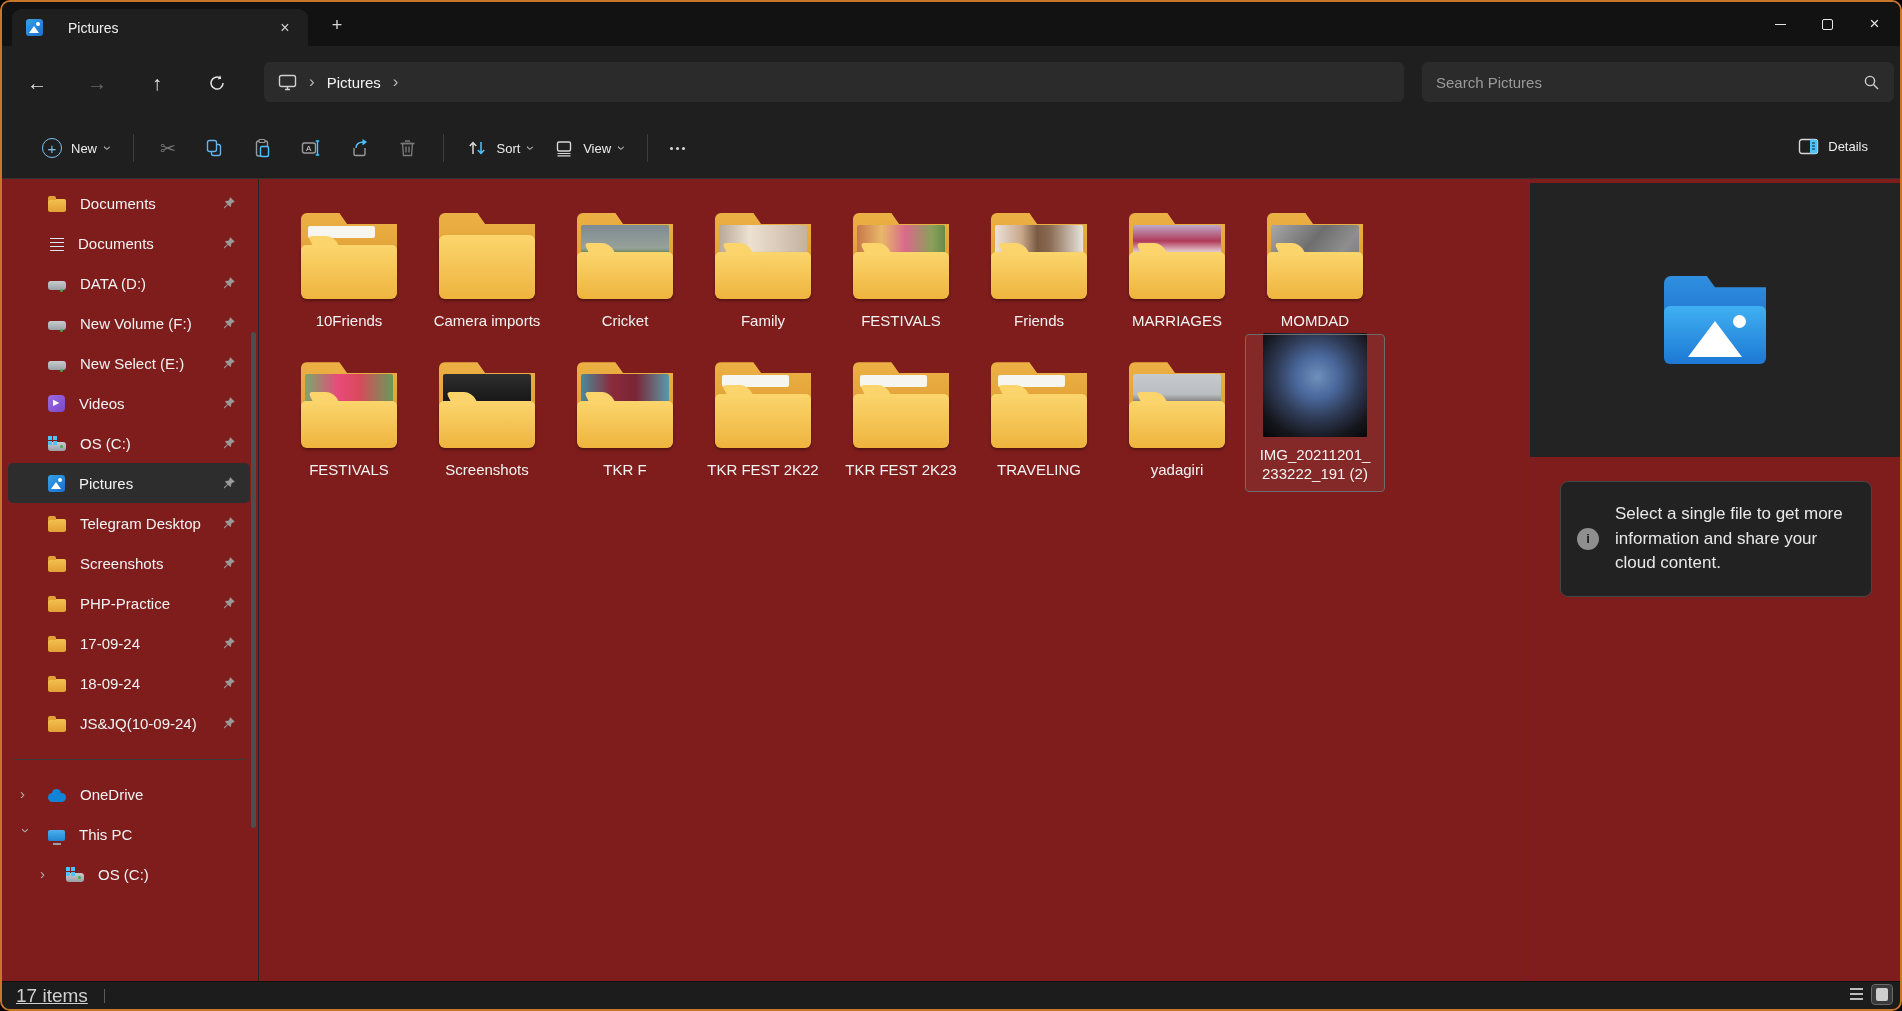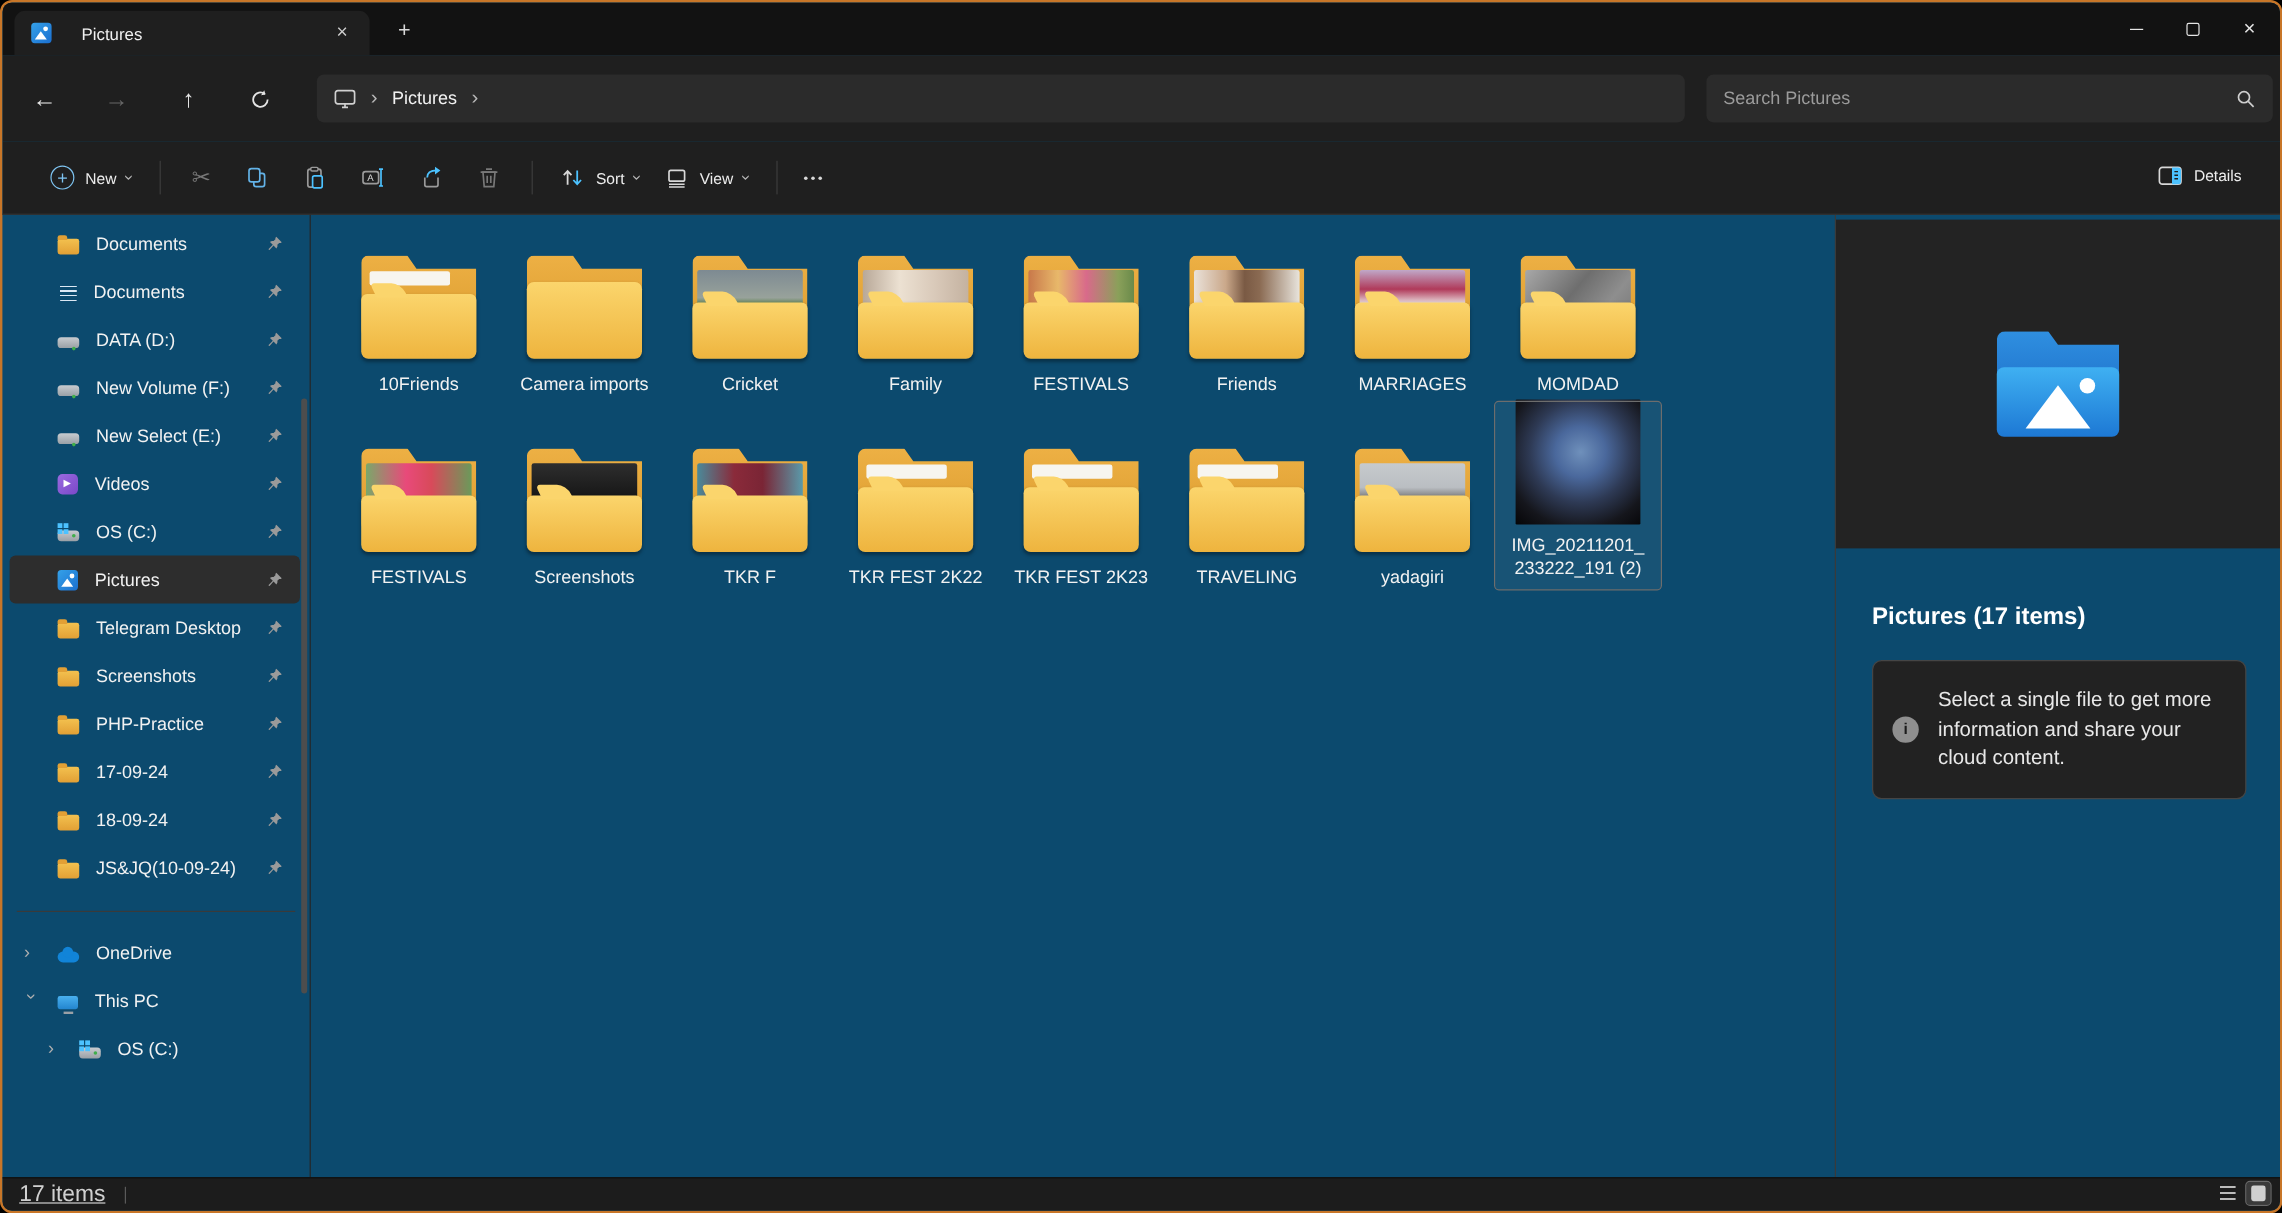--- a/index.html
+++ b/index.html
@@ -1,17 +1,17 @@
 <!DOCTYPE html>
 <html><head>
 <meta charset="utf-8">
 <style>
   * { margin:0; padding:0; box-sizing:border-box; }
   html,body { background:#000; font-family:"Liberation Sans","DejaVu Sans",sans-serif; }
-  .window{ position:relative; width:1902px; height:1011px; background:#0c4a6e;
+  .window{ position:relative; width:1902px; height:1011px; background:#7f1d1d;
            border:2px solid #c87628; border-radius:10px; overflow:hidden; }
 
   
   .titlebar{ position:absolute; left:0; top:0; right:0; height:44px; background:#121212; }
   .tab{ position:absolute; left:10px; top:7px; width:296px; height:37px; background:#1f1f1f;
         border-radius:9px 9px 0 0; display:flex; align-items:center; padding:0 10px 0 14px; }
   .tab-title{ font-size:14px; color:#f0f0f0; margin-left:11px; flex:1; }
   .tab-close{ width:26px; height:26px; border-radius:4px; color:#cfcfcf; font-size:16px;
               display:flex; align-items:center; justify-content:center; }
   .newtab{ position:absolute; left:322px; top:10px; width:26px; height:26px; border-radius:4px;
@@ -89,21 +89,21 @@
   .icon-pictures::before{ content:""; position:absolute; left:3px; bottom:3px; width:0; height:0;
                           border-left:5px solid transparent; border-right:5px solid transparent; border-bottom:7px solid #fff; }
   .icon-pictures::after{ content:""; position:absolute; right:3px; top:3px; width:4px; height:4px; border-radius:50%; background:#fff; }
   .icon-onedrive{ background:#1184d8; border-radius:8px; width:18px; height:9px; margin-top:6px; }
   .icon-onedrive::before{ content:""; position:absolute; left:4px; top:-4px; width:9px; height:9px; border-radius:50%; background:#1184d8; }
   .icon-thispc{ background:linear-gradient(180deg,#49b0ef,#2385cf); border-radius:2px; width:17px; height:11px; margin-top:2px; }
   .icon-thispc::after{ content:""; position:absolute; left:5px; top:13px; width:8px; height:2px; background:#9aa0a6; }
 
   
   .content{ position:absolute; left:257px; top:177px; width:1270px; bottom:28px; overflow:hidden; }
-  .tiles{ display:flex; flex-wrap:wrap; width:1252px; padding:18px 0 0 21px; align-items:flex-end; }
+  .tiles{ display:flex; flex-wrap:wrap; width:1252px; padding:18px 0 0 21px; align-items:center; }
   .tile{ width:138px; padding-top:8px; margin-bottom:4px; border-radius:3px; }
   .icon-wrap{ height:94px; display:flex; align-items:flex-end; justify-content:center; }
   .t-label{ margin-top:13px; font-size:15px; line-height:1.25; color:#f2f2f2; text-align:center; }
   .tile.selected{ outline:1px solid #6d6d6d; background:rgba(255,255,255,0.05); padding-bottom:8px; }
   .tile.selected .t-label{ word-break:break-all; width:118px; margin:9px auto 0; }
 
   .folder{ position:relative; width:100px; height:86px; }
   .f-back{ position:absolute; left:2px; right:2px; top:0; height:68px; border-radius:6px;
            background:linear-gradient(180deg,#edb044,#db9c2f);
            clip-path:polygon(0% 16%,0% 0%,40% 0%,48% 16%,100% 16%,100% 100%,0% 100%); }
@@ -602,21 +602,20 @@
       </div>
   </div>
 
   <div class="details-pane">
     <div class="preview">
       <div class="bigfolder">
         <div class="b-back"></div>
           <div class="b-front"></div>
       </div>
     </div>
-    <div class="d-title">Pictures (17 items)</div>
     <div class="info-card">
       <span class="info-icon">i</span>
       <span class="info-text">Select a single file to get more information and share your cloud content.</span>
     </div>
   </div>
 
   <div class="statusbar">
     <span class="sb-count">17 items</span>
     <span class="sb-div"></span>
     <div class="sb-icons">

